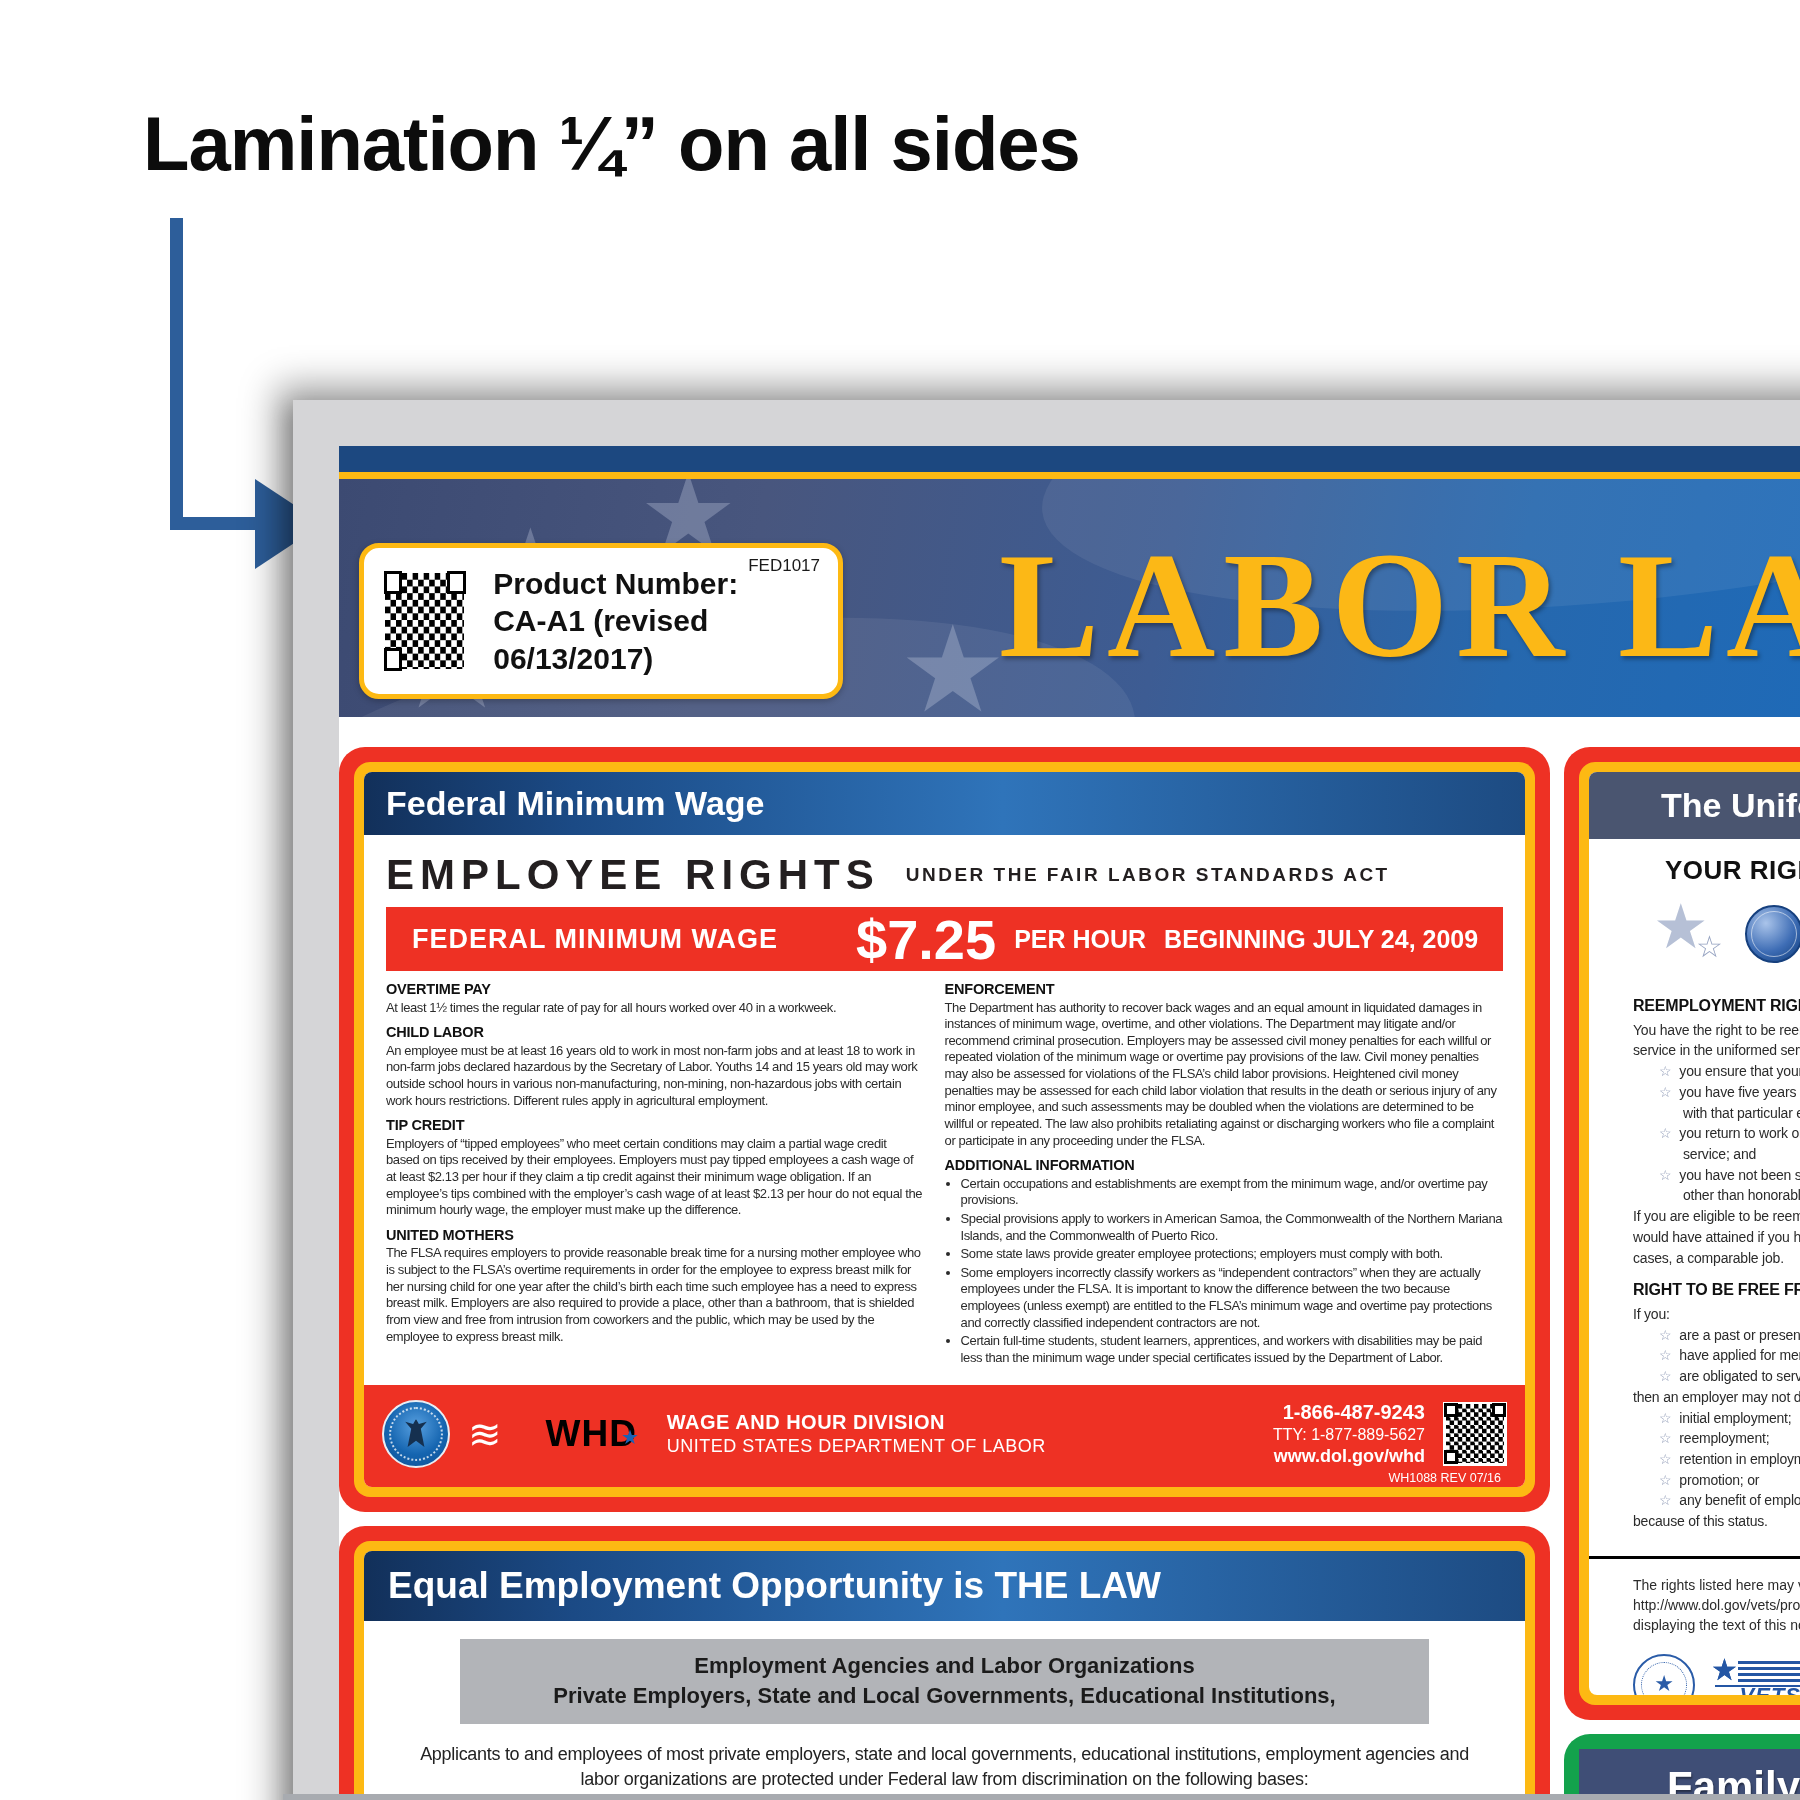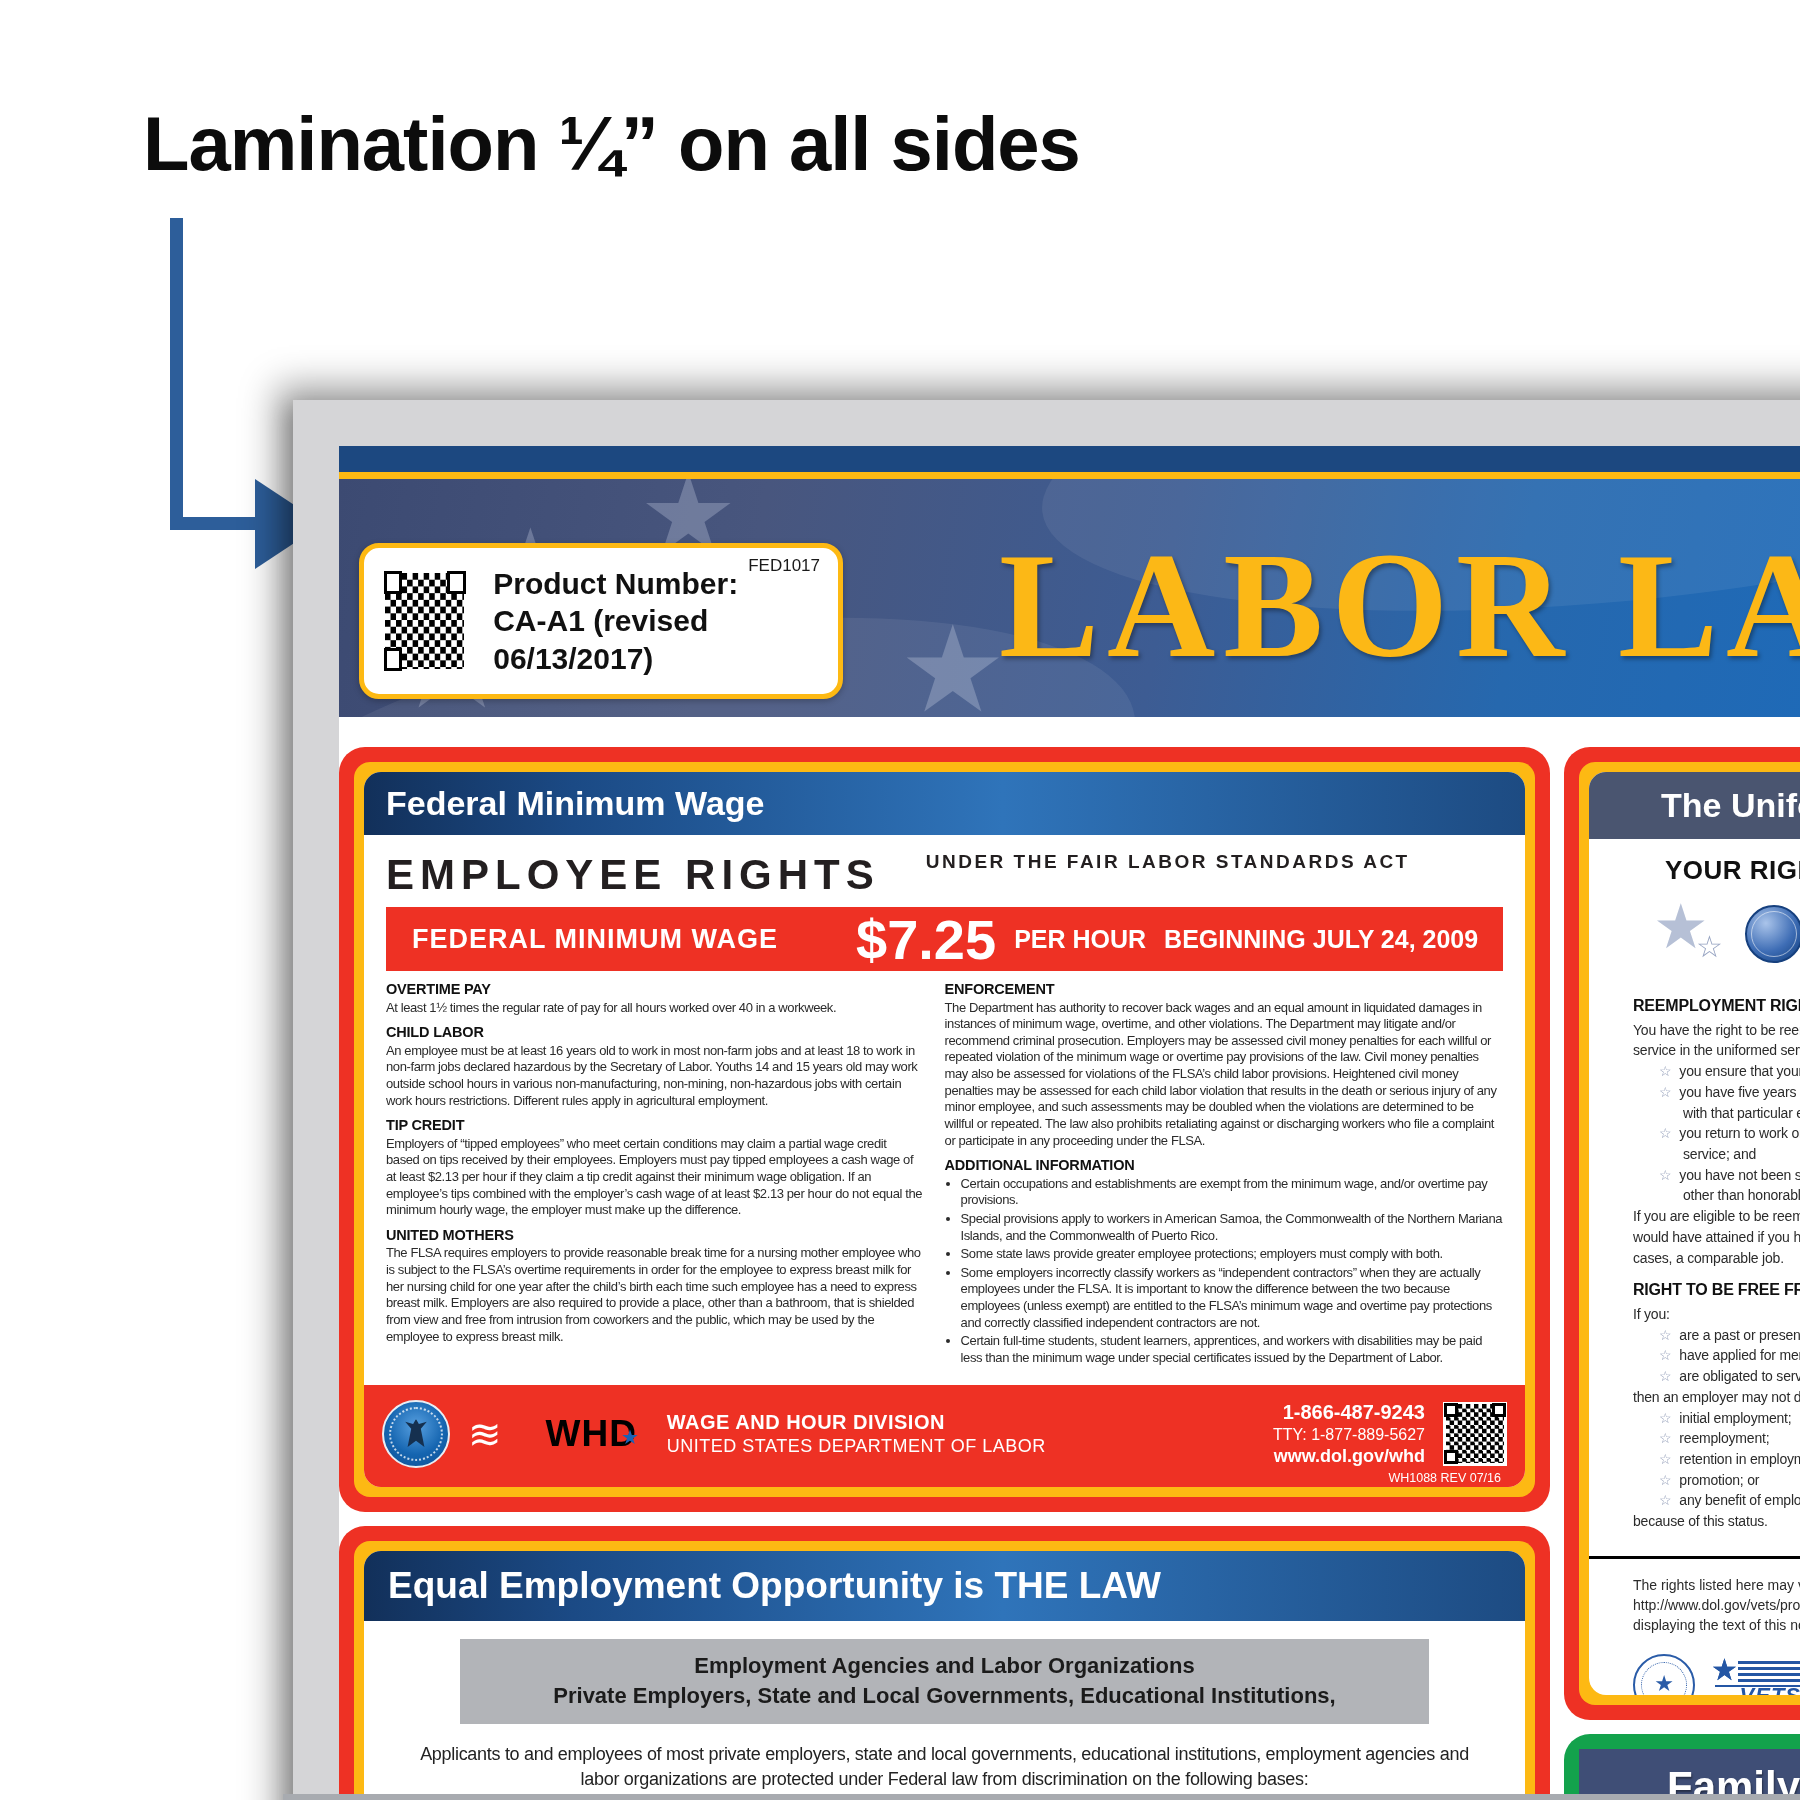--- a/index.html
+++ b/index.html
@@ -64,28 +64,28 @@
   .qr-small{width:64px;height:64px;}
   
   .gap-white{height:30px;background:#ffffff;}
   .main-row{display:flex;gap:14px;background:#ffffff;align-items:flex-start;}
   .col-left{width:1211px;flex:0 0 1211px;}
   .col-right{flex:1;min-width:520px;}
   
   .sec-red{background:#ee3124;border-radius:26px;padding:15px;}
   .sec-green{background:#13a24c;border-radius:26px;padding:15px;}
   .sec-yellow{background:#fdb913;border-radius:16px;padding:10px;}
-  .sec-white{background:#ffffff;border-radius:17px;overflow:hidden;position:relative;}
+  .sec-white{background:#ffffff;border-radius:8px;overflow:hidden;position:relative;}
   .blue-head{
     background:linear-gradient(90deg,#12305a 0%,#1b4a85 18%,#2f74ba 55%,#1d4b82 100%);
     color:#ffffff;font-weight:700;padding:12px 22px;
   }
   .flsa-head{font-size:34px;}
   
-  .er-row{display:flex;align-items:flex-start;padding:16px 22px 8px 22px;gap:20px;}
+  .er-row{display:flex;align-items:center;padding:16px 22px 8px 22px;}
   .er-main{font-size:42px;font-weight:900;letter-spacing:6px;color:#231f20;}
   .er-sub{font-size:19px;font-weight:800;letter-spacing:2.5px;color:#231f20;margin-left:26px;white-space:nowrap;}
   .wage-bar{
     margin:0 22px;background:#ee3124;color:#fff;height:64px;
     display:flex;align-items:center;padding:0 26px;gap:18px;
   }
   .wb-label{font-size:27px;font-weight:800;letter-spacing:1px;white-space:nowrap;}
   .wb-amount{font-size:56px;font-weight:800;margin-left:60px;white-space:nowrap;}
   .wb-per{font-size:25px;font-weight:800;white-space:nowrap;}
   .wb-begin{font-size:25px;font-weight:700;margin-left:auto;white-space:nowrap;}

